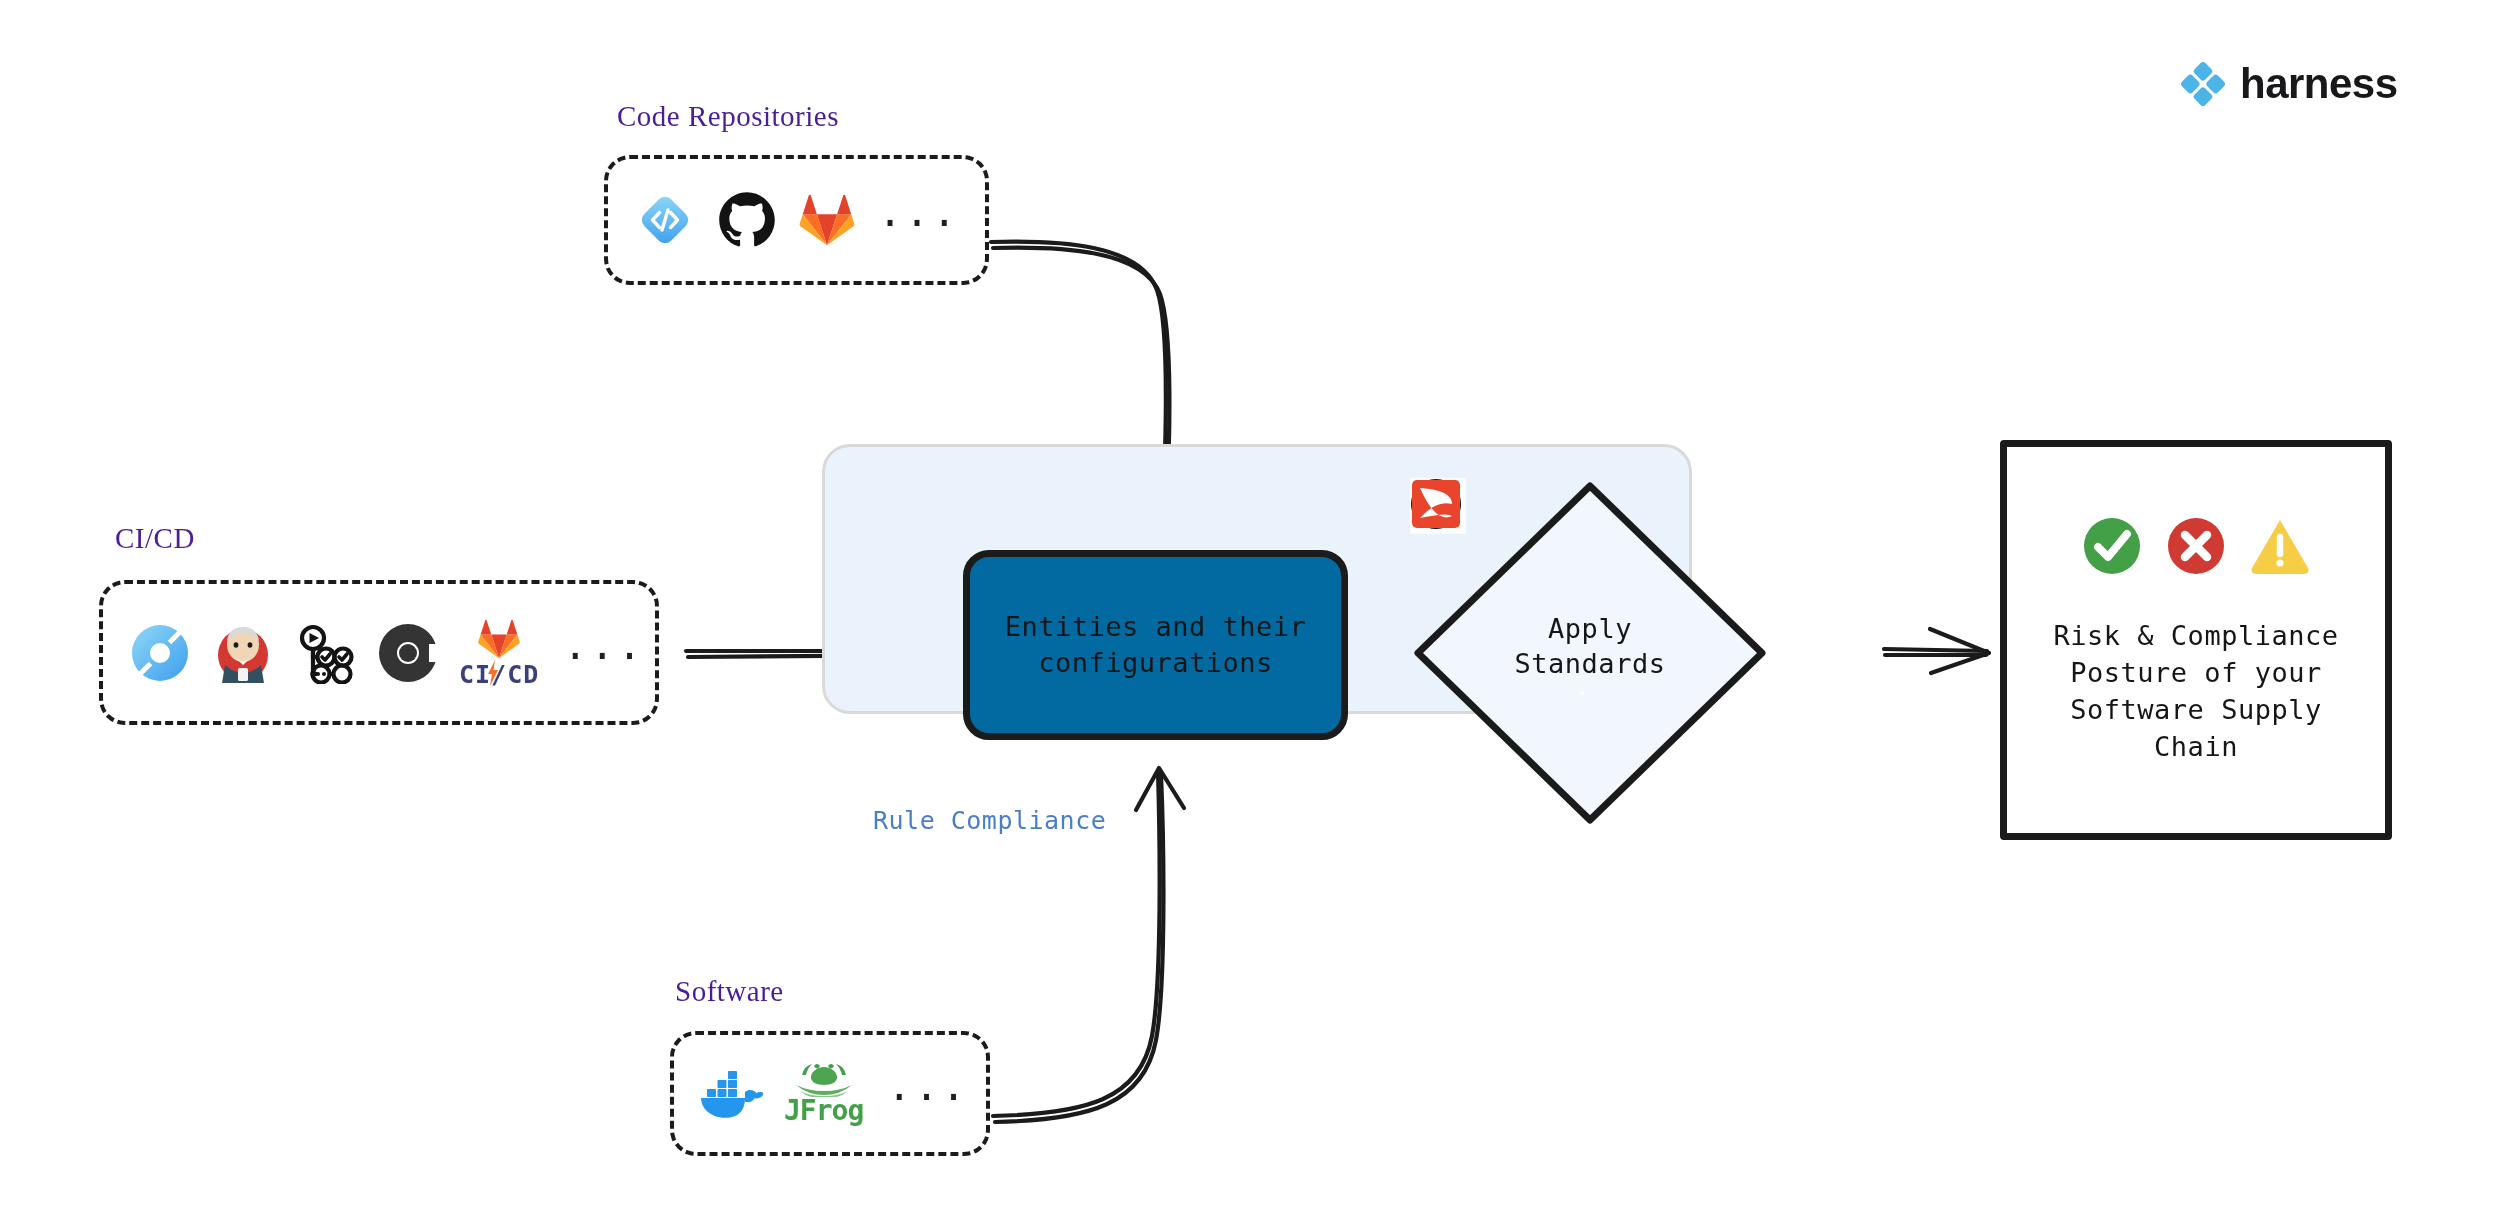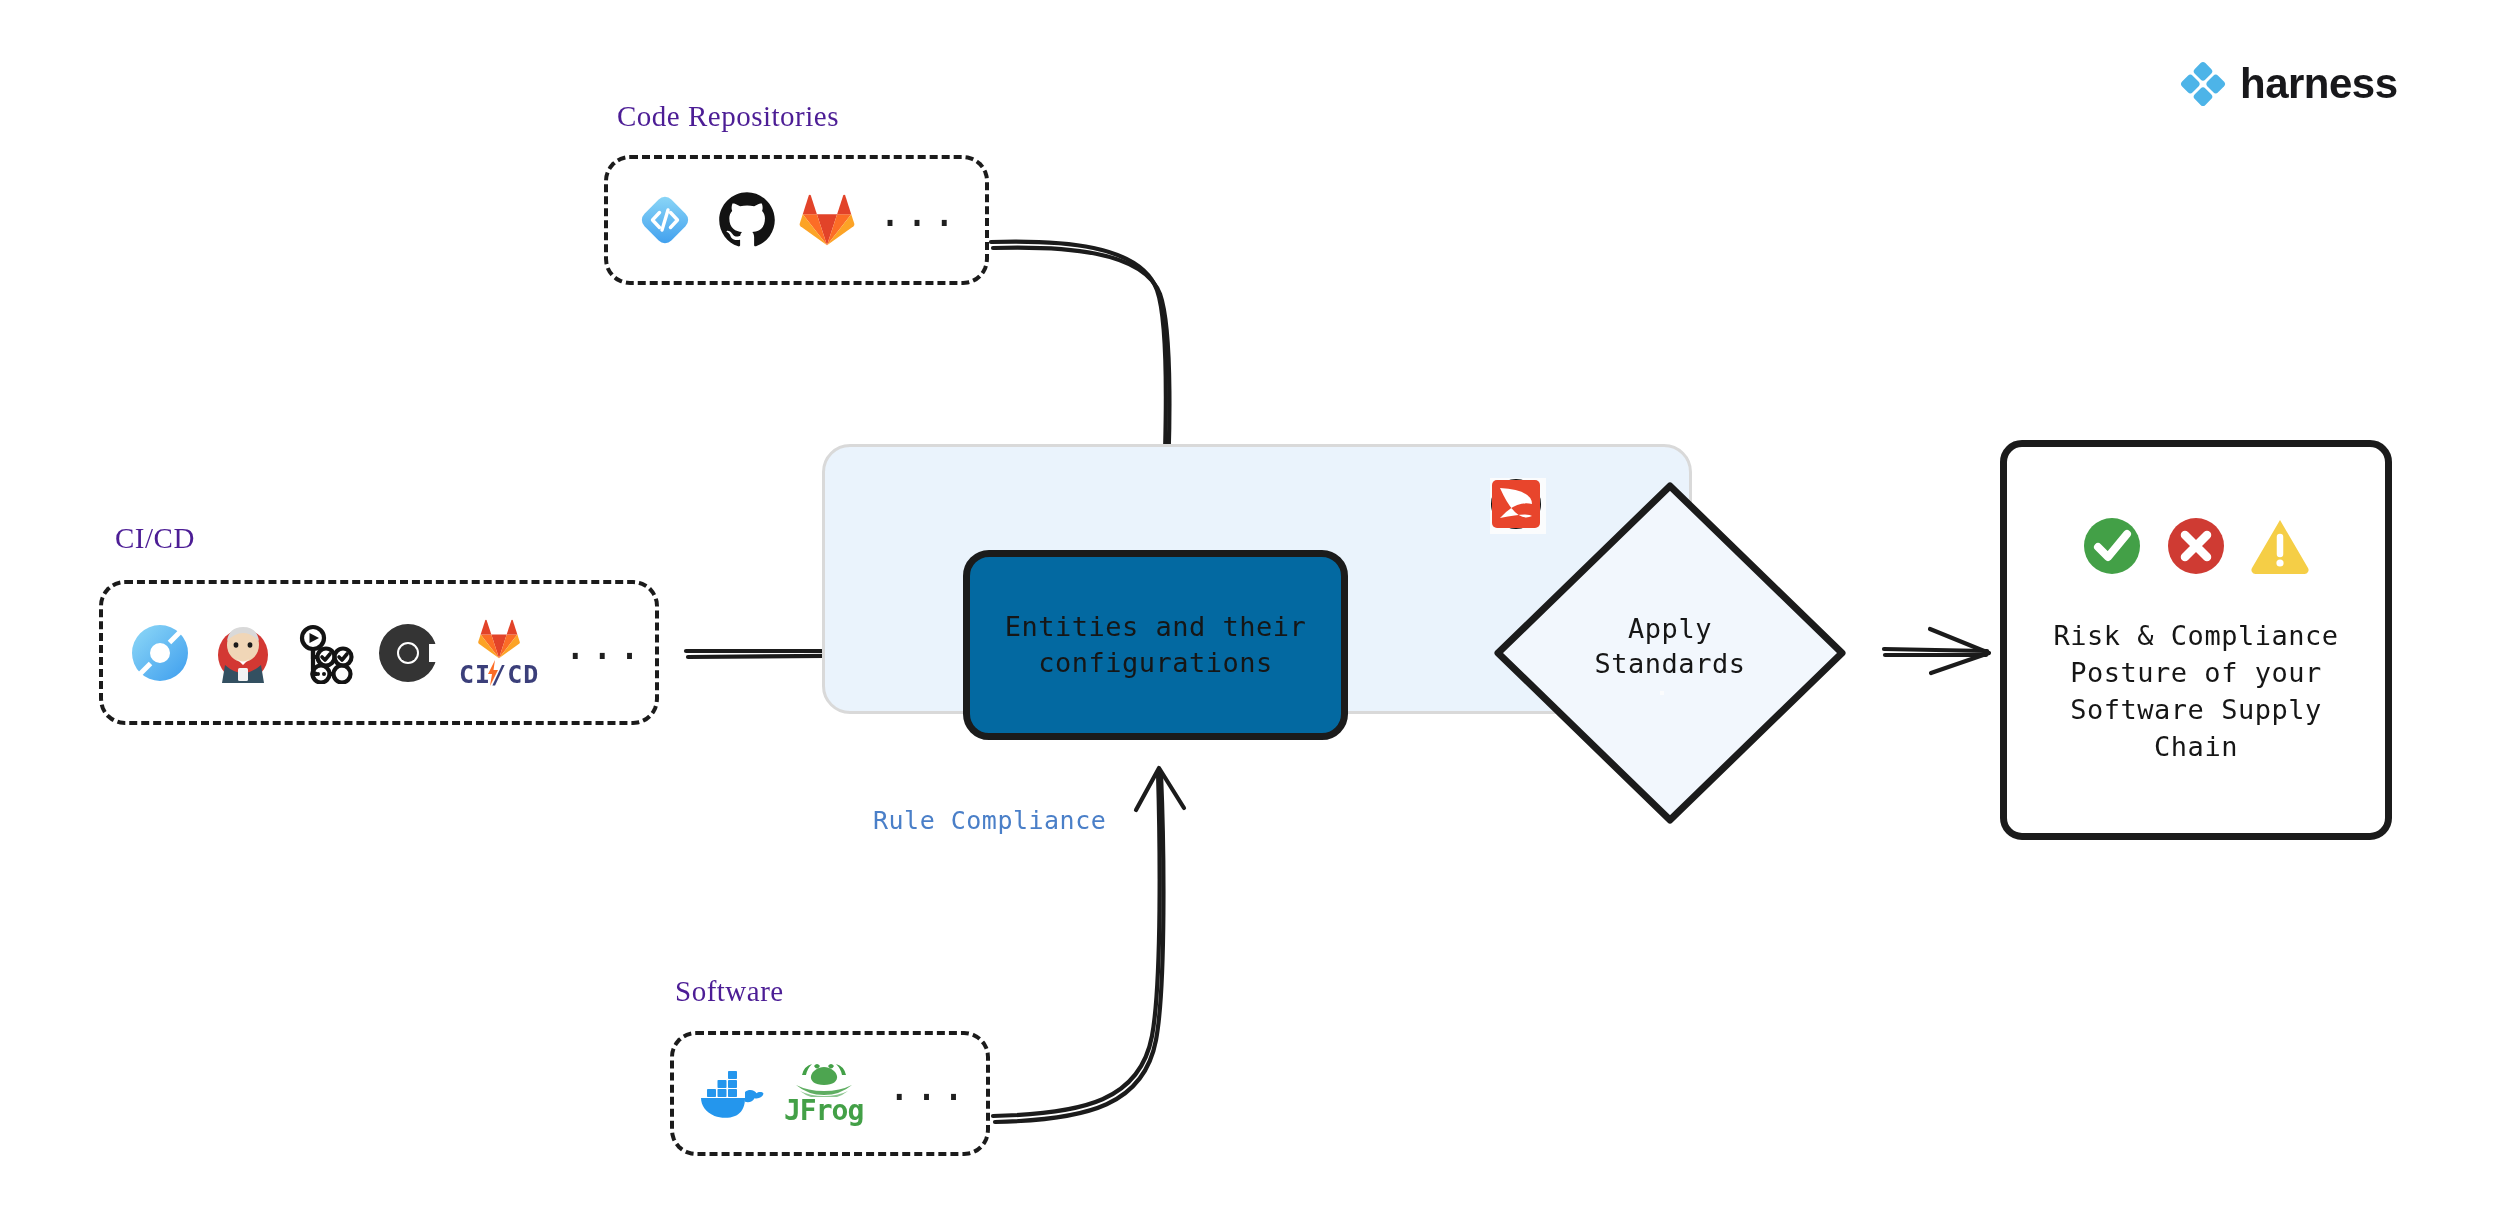--- a/index.html
+++ b/index.html
@@ -51,37 +51,37 @@
     background:#0369a1;border:7px solid #1b1b1b;border-radius:26px;
     display:flex;align-items:center;justify-content:center;
     box-sizing:border-box;
   }
   #entities-box .txt{
     font-size:27px;line-height:1.35;color:#161616;text-align:center;
     white-space:pre-line;letter-spacing:0.5px;
   }
 
   
-  #diamond-wrap{left:1490px;top:478px;width:360px;height:350px;}
+  #diamond-wrap{left:1410px;top:478px;width:360px;height:350px;}
   #diamond-wrap svg{position:absolute;left:0;top:0;}
   #diamond-content{
     position:absolute;left:0;top:0;width:360px;height:350px;
     display:flex;flex-direction:column;align-items:center;justify-content:center;
     gap:4px;
   }
   #diamond-content .txt{
     font-size:27px;line-height:1.3;color:#161616;text-align:center;
     white-space:pre-line;letter-spacing:0.5px;
   }
   #std-icons{display:flex;align-items:center;gap:8px;margin-top:6px;}
 
   
   #result-box{
     left:2000px;top:440px;width:392px;height:400px;
-    background:#ffffff;border:7px solid #1b1b1b;border-radius:22px;
+    background:#ffffff;border:7px solid #1b1b1b;border-radius:4px;
     display:flex;flex-direction:column;align-items:center;justify-content:center;
     box-sizing:border-box;gap:40px;
   }
   #status-icons{display:flex;align-items:center;gap:22px;}
   #result-box .txt{
     font-size:27px;line-height:1.38;color:#161616;text-align:center;
     white-space:pre-line;letter-spacing:0.5px;
   }
 
   

